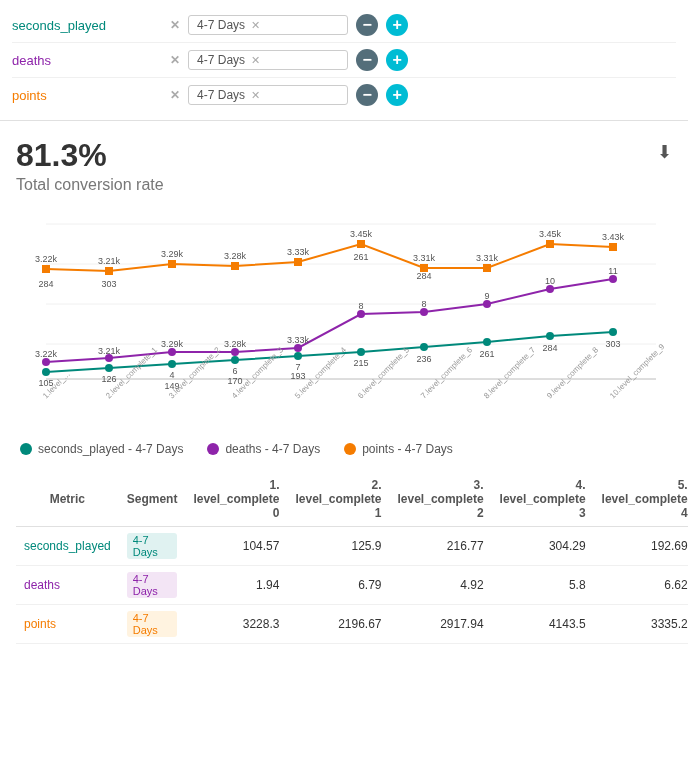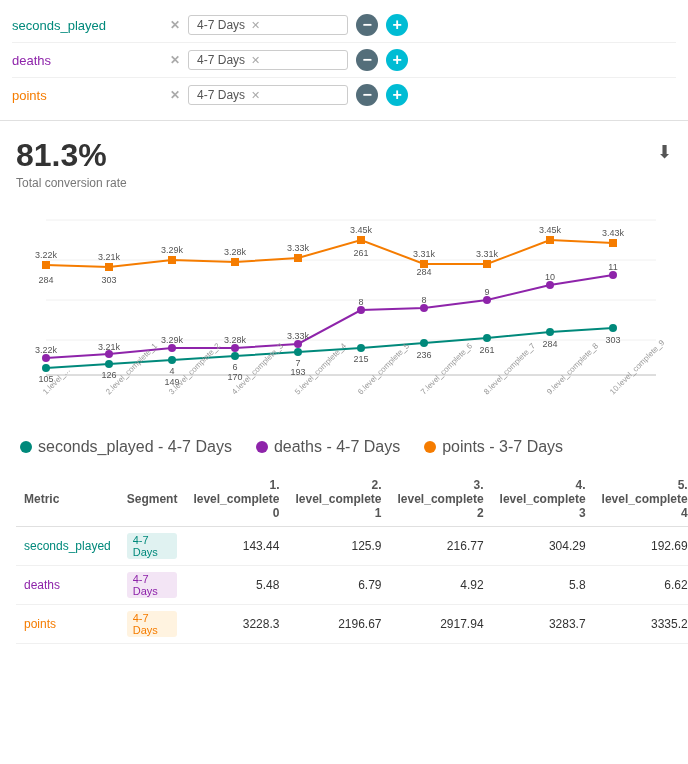--- a/index.html
+++ b/index.html
@@ -65,21 +65,21 @@
 
     .main-content {
       padding: 16px;
     }
     .conversion-rate {
       font-size: 32px;
       font-weight: bold;
       color: #333;
     }
     .conversion-label {
-      font-size: 12px;
+      font-size: 16px;
       color: #777;
       margin-top: 2px;
     }
     .download-btn {
       float: right;
       color: #555;
       cursor: pointer;
       font-size: 18px;
       margin-top: 4px;
     }
@@ -99,41 +99,41 @@
       display: flex;
       gap: 24px;
       margin-top: 8px;
       align-items: center;
       padding-left: 4px;
     }
     .legend-item {
       display: flex;
       align-items: center;
       gap: 6px;
-      font-size: 16px;
+      font-size: 12px;
       color: #555;
     }
     .legend-dot {
       width: 12px;
       height: 12px;
       border-radius: 50%;
     }
     .legend-dot.teal { background: #00897b; }
     .legend-dot.purple { background: #8e24aa; }
     .legend-dot.orange { background: #f57c00; }
 
     
     .data-table {
       width: 100%;
       border-collapse: collapse;
       margin-top: 16px;
       font-size: 12px;
     }
     .data-table th {
-      text-align: left;
+      text-align: center;
       padding: 6px 8px;
       border-bottom: 1px solid #e0e0e0;
       color: #555;
       font-weight: 600;
       white-space: nowrap;
     }
     .data-table th.num { text-align: right; }
     .data-table td {
       padding: 6px 8px;
       border-bottom: 1px solid #f0f0f0;
@@ -309,63 +309,63 @@
     <div class="legend-item">
       <div class="legend-dot teal"></div>
       <span>seconds_played - 4-7 Days</span>
     </div>
     <div class="legend-item">
       <div class="legend-dot purple"></div>
       <span>deaths - 4-7 Days</span>
     </div>
     <div class="legend-item">
       <div class="legend-dot orange"></div>
-      <span>points - 3-7 Days</span>
+      <span>points - 4-7 Days</span>
     </div>
   </div>
 
   <table class="data-table">
     <thead>
       <tr>
         <th>Metric</th>
         <th>Segment</th>
         <th class="num">1.<br>level_complete<br>0</th>
         <th class="num">2.<br>level_complete<br>1</th>
         <th class="num">3.<br>level_complete<br>2</th>
         <th class="num">4.<br>level_complete<br>3</th>
         <th class="num">5.<br>level_complete<br>4</th>
 
       </tr>
     </thead>
     <tbody>
       <tr>
         <td class="metric-teal">seconds_played</td>
         <td><span class="segment-tag">4-7 Days</span></td>
-        <td class="num">143.44</td>
+        <td class="num">104.57</td>
         <td class="num">125.9</td>
         <td class="num">216.77</td>
         <td class="num">304.29</td>
         <td class="num">192.69</td>
 
       </tr>
       <tr>
         <td class="metric-purple">deaths</td>
         <td><span class="segment-tag purple">4-7 Days</span></td>
-        <td class="num">5.48</td>
+        <td class="num">1.94</td>
         <td class="num">6.79</td>
         <td class="num">4.92</td>
         <td class="num">5.8</td>
         <td class="num">6.62</td>
 
       </tr>
       <tr>
         <td class="metric-orange">points</td>
         <td><span class="segment-tag orange">4-7 Days</span></td>
         <td class="num">3228.3</td>
         <td class="num">2196.67</td>
         <td class="num">2917.94</td>
-        <td class="num">3283.7</td>
+        <td class="num">4143.5</td>
         <td class="num">3335.2</td>
 
       </tr>
     </tbody>
   </table>
 </div>
 
 </body></html>

